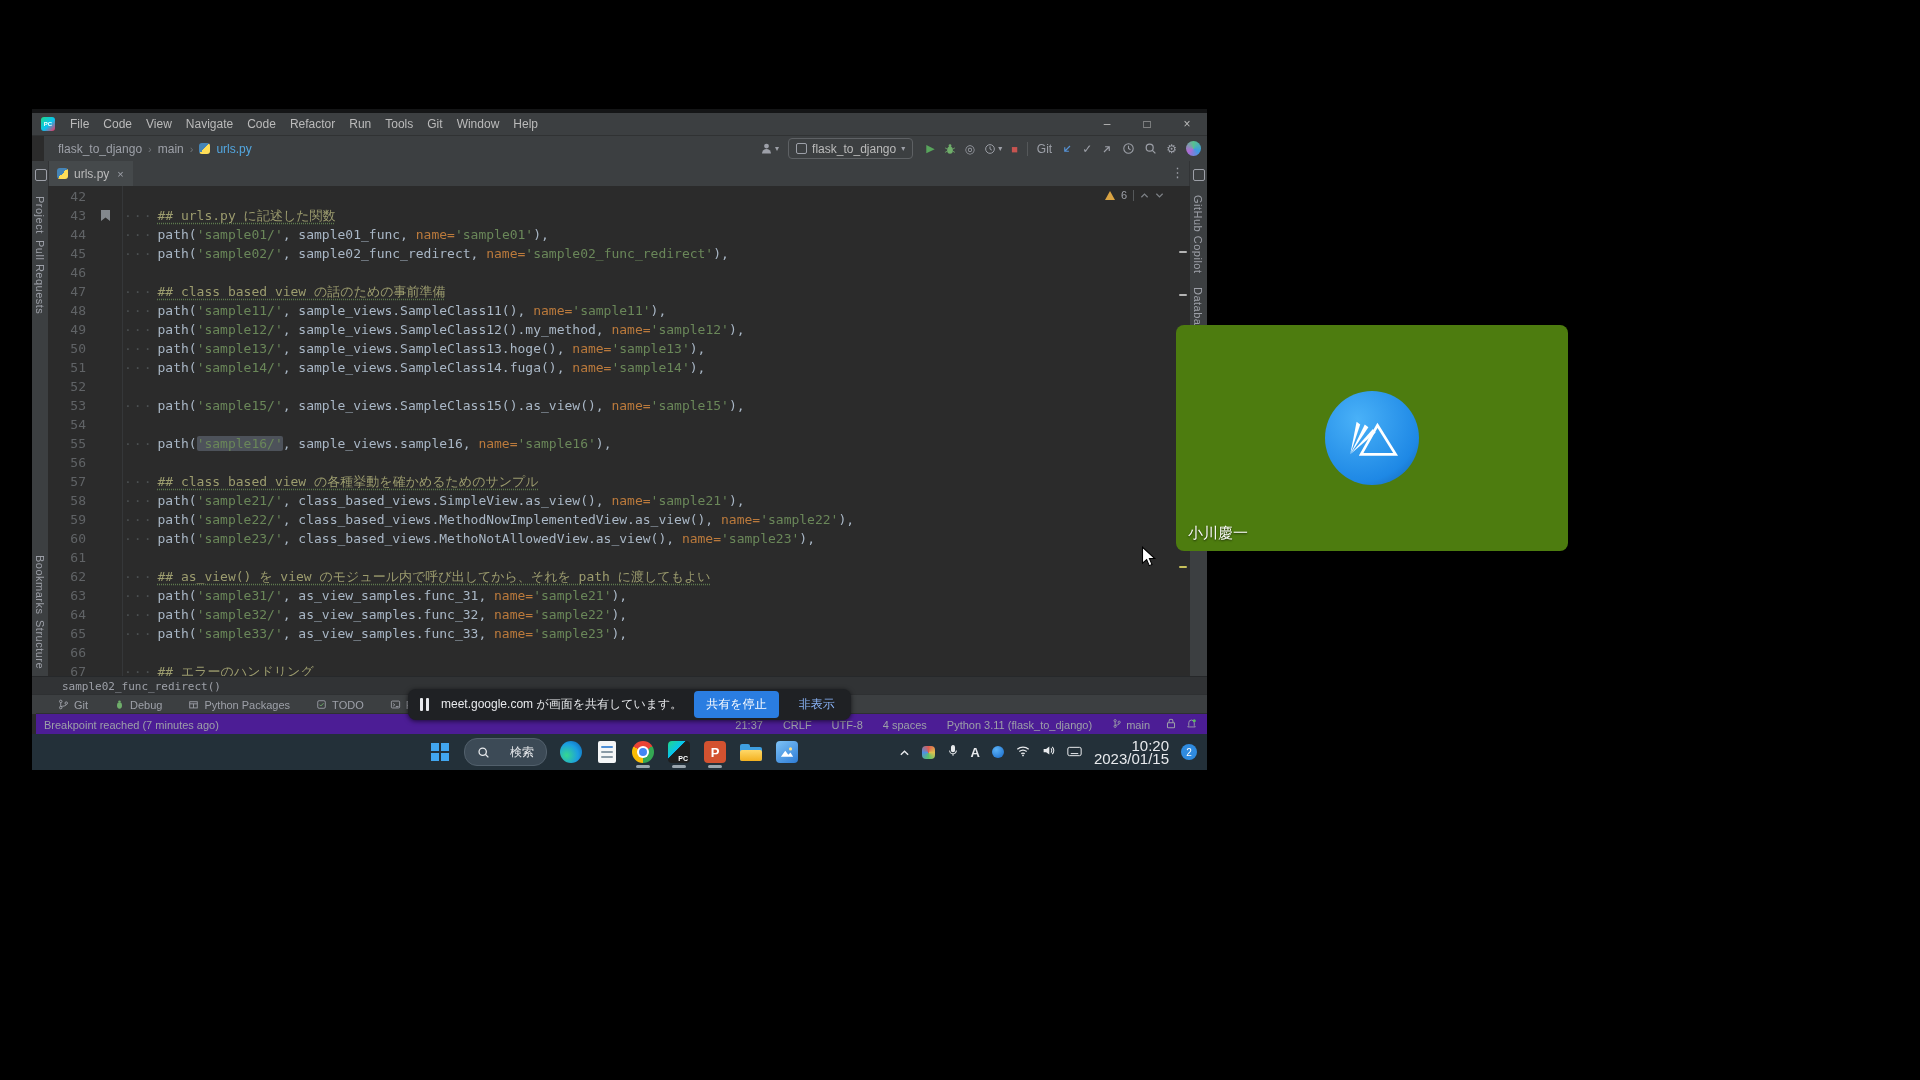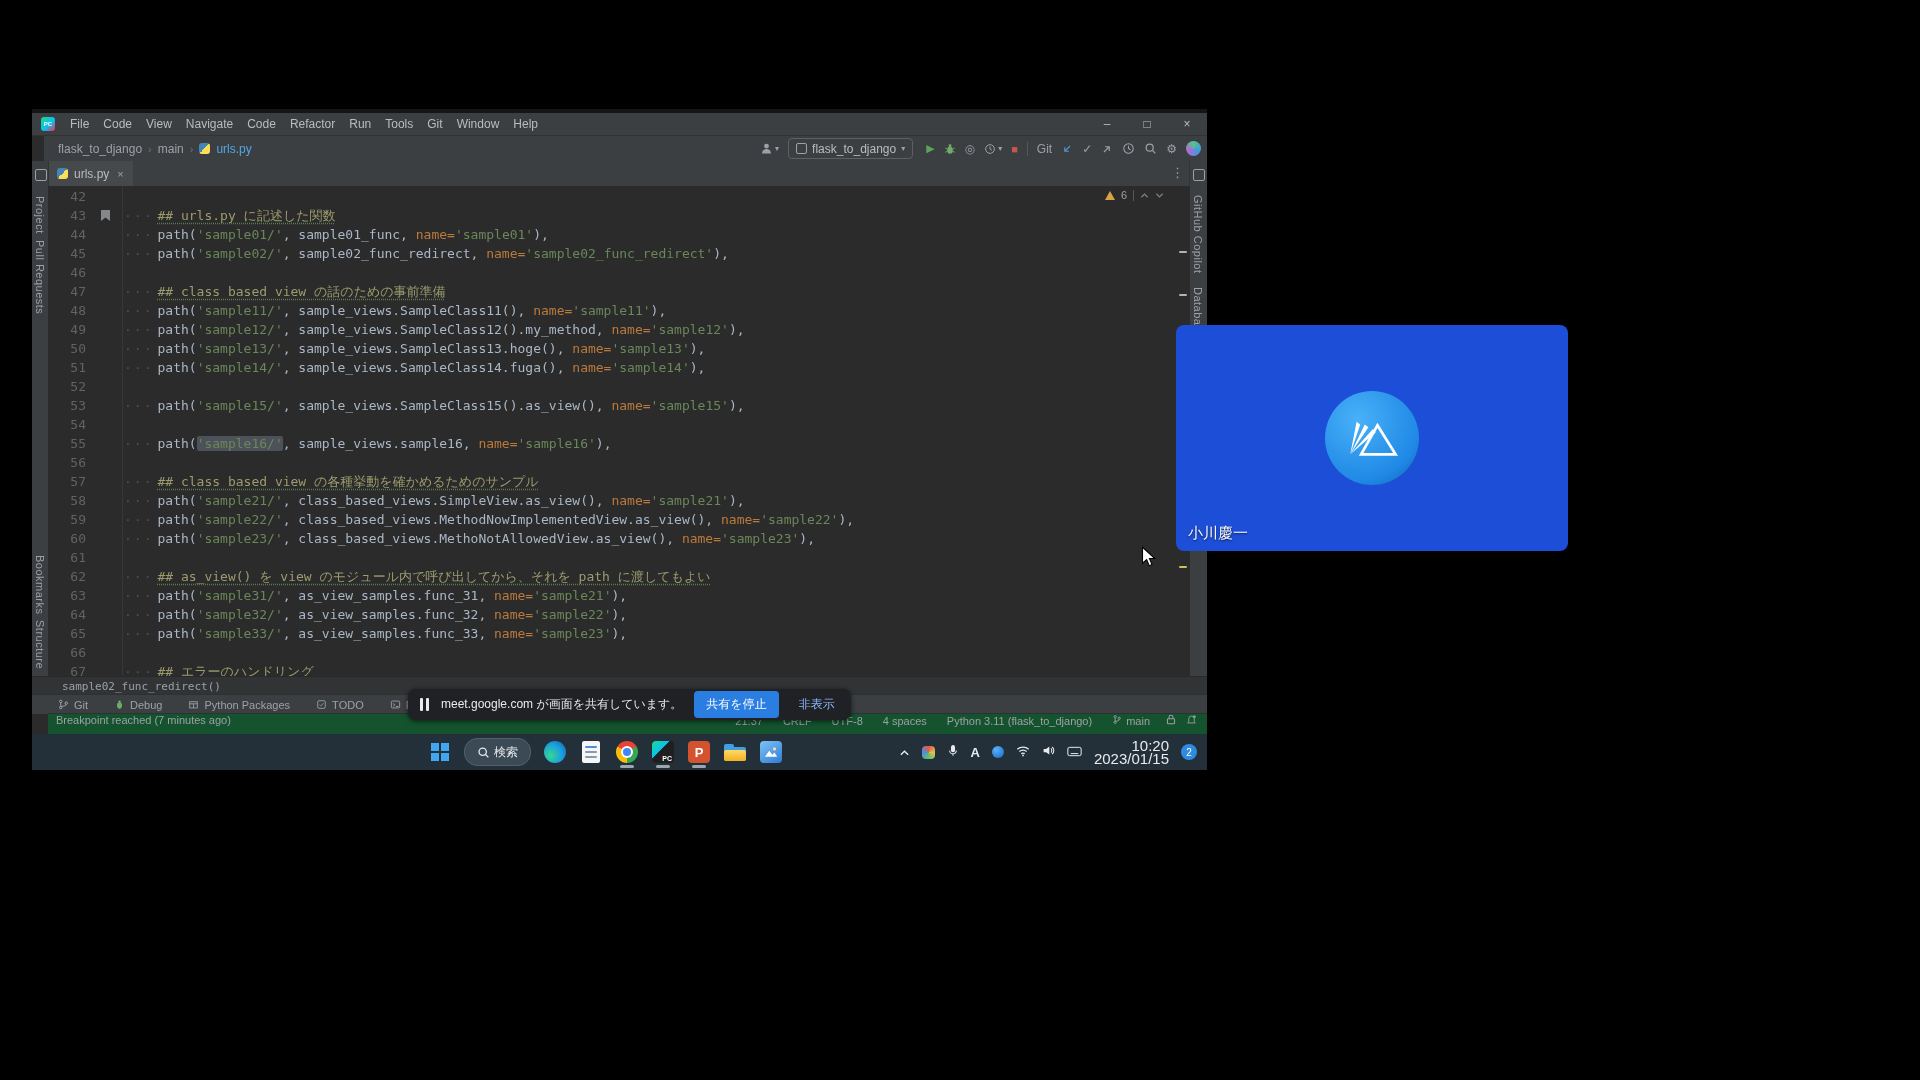--- a/index.html
+++ b/index.html
@@ -80,33 +80,33 @@
   .debugbar{position:absolute;left:0;right:0;top:563px;height:18px;background:#313335;
             border-top:1px solid #26282a;display:flex;align-items:center;padding-left:30px;
             font-family:"DejaVu Sans Mono",monospace;font-size:11px;color:#9da0a8;}
   
   .toolrow{position:absolute;left:0;right:0;top:581px;height:19px;background:#3c3f41;
            border-top:1px solid #2e3032;display:flex;align-items:center;gap:26px;
            padding-left:26px;font-size:11px;color:#9da0a8;}
   .toolbtn{display:flex;align-items:center;gap:5px;}
   .tico{display:flex;align-items:center;color:#9da0a8;}
   
-  .statusbar{position:absolute;left:16px;right:0;top:600px;height:21px;background:#14532d;
-             border-top:1px solid #2e3032;display:flex;align-items:flex-start;font-size:11px;color:#9da0a8;}
+  .statusbar{position:absolute;left:4px;right:0;top:600px;height:21px;background:#4c1d95;
+             border-top:1px solid #2e3032;display:flex;align-items:center;font-size:11px;color:#9da0a8;}
   .status-left{margin-left:8px;}
   .status-right{margin-left:auto;display:flex;align-items:center;gap:16px;margin-right:10px;}
   #status-right-items{display:flex;align-items:center;gap:20px;}
   .st-item{display:flex;align-items:center;gap:4px;}
   .st-icons{display:flex;align-items:center;gap:10px;}
   
   .taskbar{position:absolute;left:0;top:625px;width:1175px;height:36px;background:#233039;}
   .tb-center{position:absolute;left:396px;top:0;height:36px;display:flex;align-items:center;gap:12px;}
   .winlogo{display:grid;grid-template-columns:8px 8px;grid-gap:2px;}
   .winlogo i{width:8px;height:8px;background:#41a6f0;}
-  .tb-search{display:flex;align-items:center;gap:4px;height:26px;padding:0 12px;border-radius:13px;
+  .tb-search{display:flex;align-items:center;gap:20px;height:26px;padding:0 12px;border-radius:13px;
              background:#3c4a56;border:1px solid #52606c;color:#e8eaed;font-size:12px;}
   .tb-item{width:24px;height:36px;display:flex;align-items:center;justify-content:center;position:relative;}
   .tb-item.running::after{content:"";position:absolute;bottom:2px;left:50%;transform:translateX(-50%);
                           width:14px;height:3px;border-radius:2px;background:#9ba6ae;}
   .edge{width:22px;height:22px;border-radius:50%;
         background:radial-gradient(circle at 30% 65%,#35d890,#1b9de2 55%,#0d5ca8);}
   .doc{width:18px;height:22px;background:#f5f6f7;border-radius:2px;display:flex;flex-direction:column;
        gap:3px;padding:5px 3px 0 3px;box-sizing:border-box;}
   .doc i{height:2px;background:#8a9aa6;border-radius:1px;}
   .doc i:first-child{background:#4f8fd6;}
@@ -140,21 +140,21 @@
   
   .meet-pill{position:absolute;left:408px;top:689px;height:31px;background:#1f2124;border-radius:8px;
              display:flex;align-items:center;gap:12px;padding:0 8px 0 12px;z-index:50;
              box-shadow:0 1px 5px rgba(0,0,0,.65);}
   .pill-pause{display:flex;gap:3px;}
   .pill-pause i{width:3px;height:13px;background:#e8eaed;border-radius:1px;}
   .pill-text{font-size:12px;color:#e8eaed;}
   .btn-stop{background:var(--meet-stop-blue,#2a7de1);color:#fff;font-size:12px;padding:5px 12px;border-radius:4px;}
   .btn-hide{color:var(--meet-link-blue,#8ab4f8);font-size:12px;padding:5px 8px;}
   
-  .tile{position:absolute;left:1176px;top:325px;width:392px;height:226px;background:#1d4ed8;border-radius:8px;}
+  .tile{position:absolute;left:1176px;top:325px;width:392px;height:226px;background:#4d7c0f;border-radius:8px;}
   .avatar{position:absolute;left:149px;top:66px;width:94px;height:94px;border-radius:50%;
           background:radial-gradient(circle at 35% 30%,#49b1f8,var(--avatar-blue,#1e88e5) 70%,#135ba4);
           display:flex;align-items:center;justify-content:center;}
   .tile-name{position:absolute;left:12px;bottom:8px;font-size:15px;color:#fff;text-shadow:0 1px 2px rgba(0,0,0,.7);}
   
   .cursor{position:absolute;left:1141px;top:546px;z-index:99;}
 </style>
 </head>
 <body>
 

